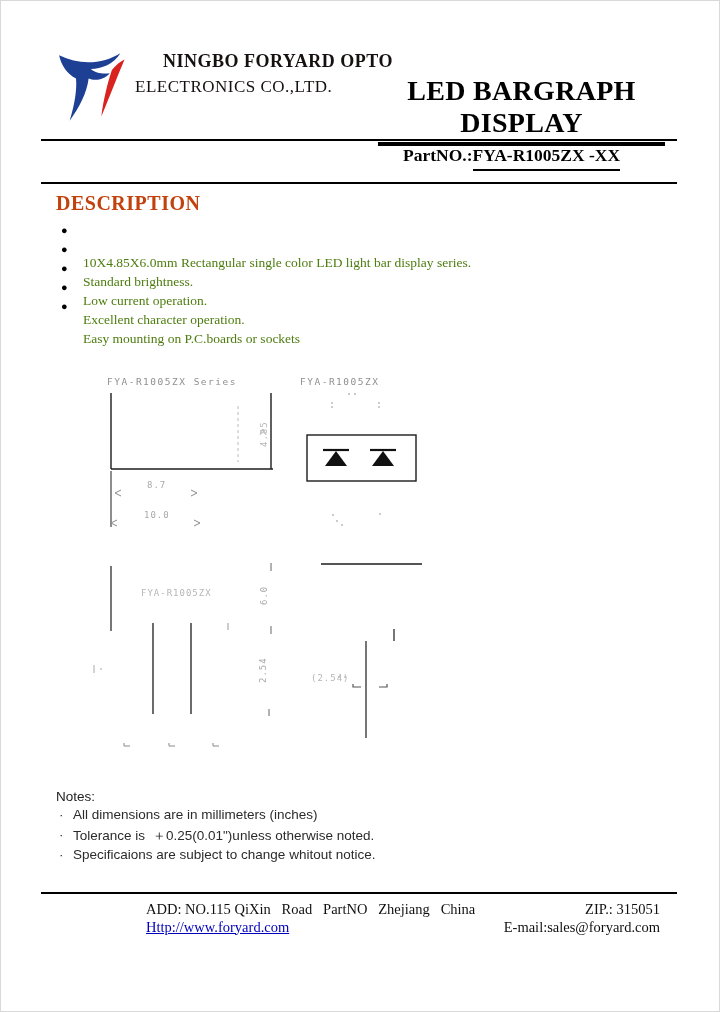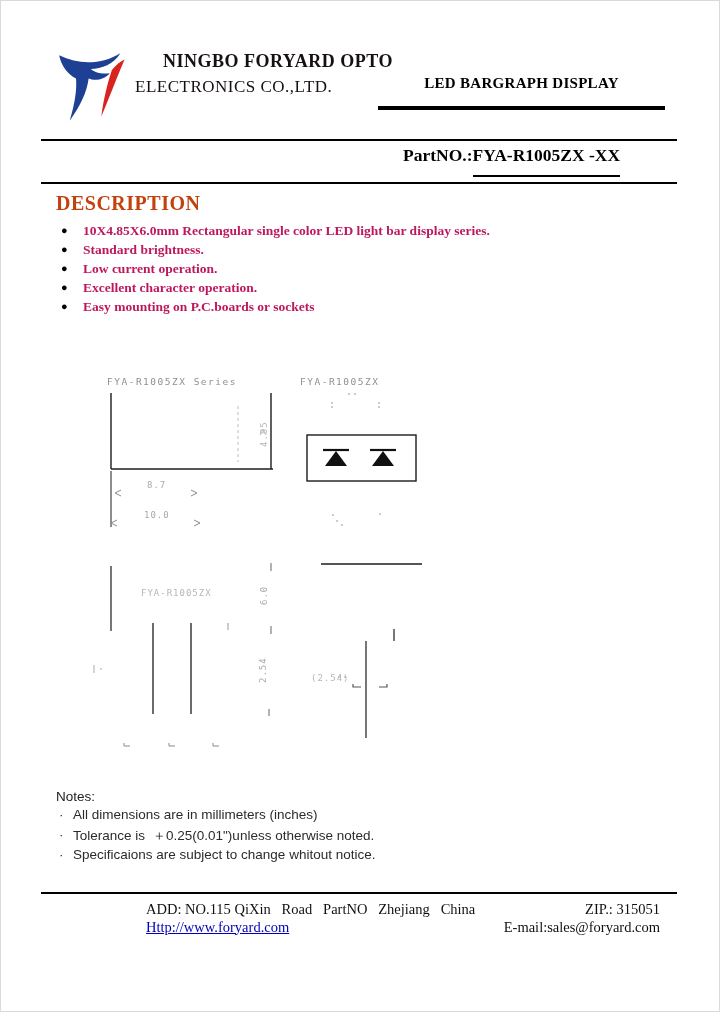--- a/index.html
+++ b/index.html
@@ -9,35 +9,35 @@
     background:#ffffff; border:1px solid #d9d9d9; overflow:hidden;
     font-family:"Liberation Serif", serif; color:#141414;
   }
   .abs { position:absolute; }
 
   
   .company-line1 { left:134px; top:50px; font-size:18px; font-weight:bold; letter-spacing:.5px; color:#161010;margin-left:28px; }
   .company-line2 { left:134px; top:76px; font-size:17px; font-weight:500; letter-spacing:.5px; color:#161010; }
   .doc-title {
     left:377px; top:74px; width:287px; text-align:center;
-    font-size:15px; font-weight:bold; letter-spacing:.3px; color:#000;
-    border-bottom:4px solid #000; padding-bottom:14px;
+    font-size:28px; font-weight:bold; letter-spacing:.3px; color:#000;
+    border-bottom:4px solid #000; padding-bottom:3px;
   }
   .rule { background:#000; height:2px; }
   .rule-1 { left:40px; top:138px; width:636px; }
   .rule-2 { left:40px; top:181px; width:636px; }
   .part-line { left:402px; top:144px; font-size:17.5px; font-weight:bold; color:#000; white-space:pre; }
-  .part-number { border-bottom:2px solid #000; padding-bottom:10px; }
+  .part-number { border-bottom:2px solid #000; padding-bottom:4px; }
 
   
   .h-desc { left:55px; top:191px; font-size:20px; font-weight:bold; letter-spacing:.5px; color:#c2410c; }
   .bullets { left:60px; top:221px; width:600px; }
   .bullet-row { display:flex; align-items:flex-start; height:19px; }
   .bullet-dot { width:22px; font-size:11px; line-height:17px; color:#000; }
-  .bullet-text { font-size:13.5px; font-weight:bold; line-height:17px; color:#be185d; }
+  .bullet-text { font-size:13.5px; font-weight:normal; line-height:17px; color:#4d7c0f;margin-top:32px; }
   .h-pkg { left:55px; top:322px; font-size:20px; font-weight:bold; letter-spacing:.3px; color:#000; }
 
   
   .diagram { left:88px; top:368px; }
   .dim-label { font-family:"DejaVu Sans Mono", monospace; fill:#a9a9a9; font-size:9px; letter-spacing:1px; }
   .diag-label { font-family:"DejaVu Sans Mono", monospace; fill:#8f8f8f; font-size:9.5px; letter-spacing:1.5px; }
   .faint-label { font-family:"DejaVu Sans Mono", monospace; fill:#b6b6b6; font-size:9px; letter-spacing:1px; }
 
   
   .notes-head { left:55px; top:788px; font-family:"Liberation Sans", sans-serif; font-size:13.5px; color:#222; }

